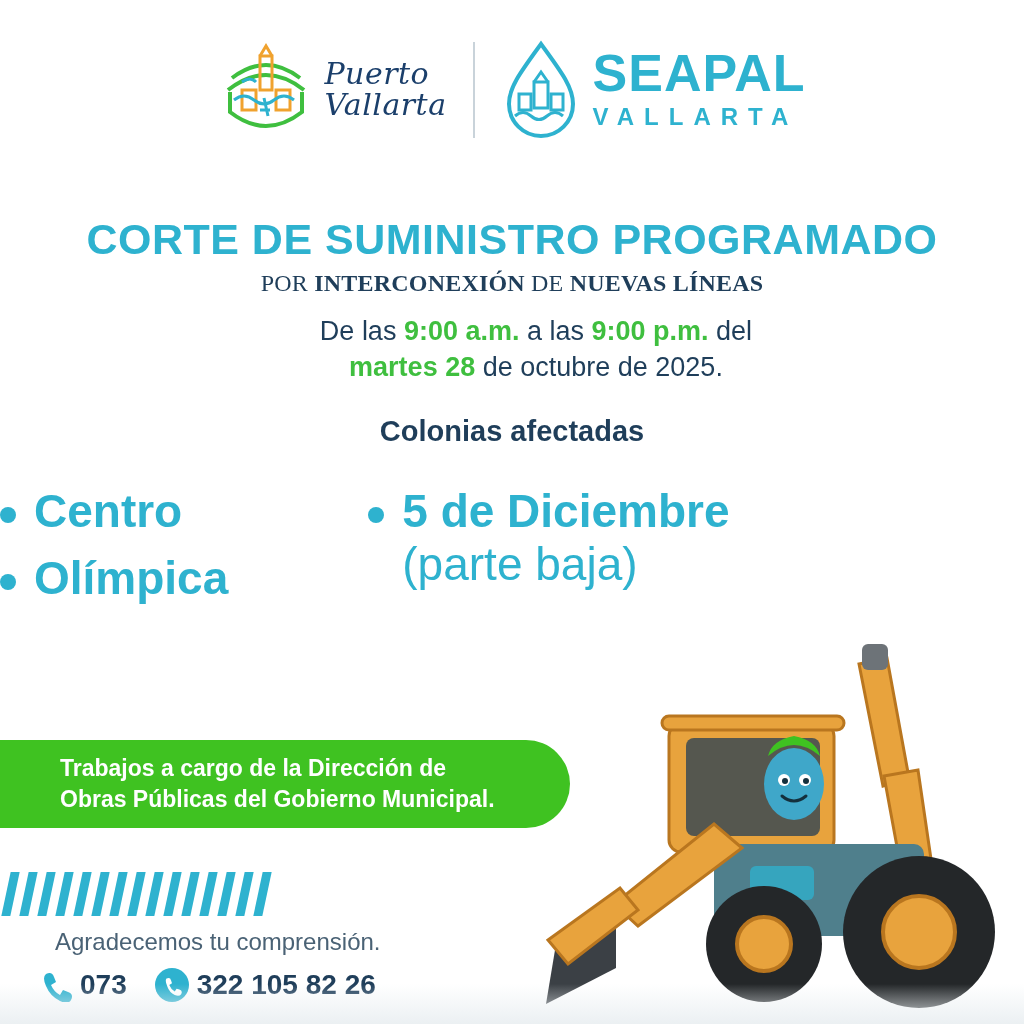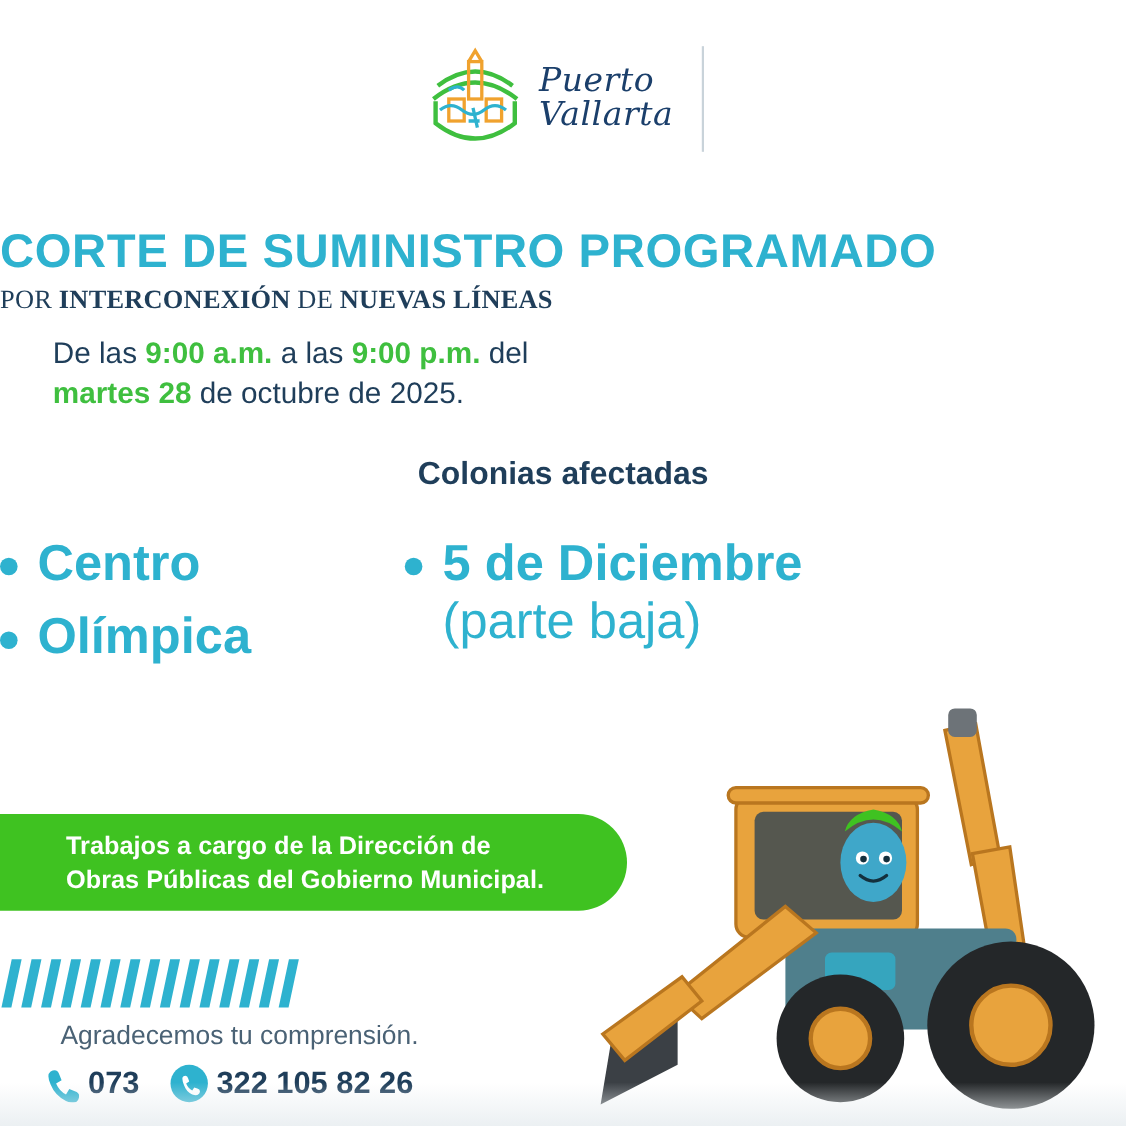--- a/index.html
+++ b/index.html
@@ -53,21 +53,21 @@
   }
   .seapal-sub {
     color: #2eb2cf;
     font-weight: bold;
     font-size: 24px;
     letter-spacing: 10px;
     margin-top: 4px;
   }
 
   
-  .title-block { position: absolute; top: 205px; left: 0; width: 100%; text-align: left; }
+  .title-block { position: absolute; top: 215px; left: 0; width: 100%; text-align: center; }
   .title-1 {
     color: #2eb2cf;
     font-weight: bold;
     font-size: 43px;
     letter-spacing: .5px;
   }
   .title-2 {
     margin-top: 6px;
     color: #1f3e5a;
     font-size: 24px;
@@ -217,20 +217,34 @@
         <path d="M46 60 l4 18 m-8 -6 h10" fill="none" stroke="#2eb2cf" stroke-width="3"></path>
       </svg>
       <div class="pv-word">
         <div>Puerto</div>
         <div>Vallarta</div>
       </div>
     </div>
 
     <div class="divider"></div>
 
+    <div class="seapal-lockup">
+      <svg class="seapal-drop" viewBox="0 0 80 104">
+        <path d="M40 6 C62 36 72 50 72 66 a32 32 0 0 1 -64 0 C8 50 18 36 40 6 Z" fill="none" stroke="#2eb2cf" stroke-width="4"></path>
+        <rect x="33" y="44" width="14" height="26" fill="none" stroke="#2eb2cf" stroke-width="3"></rect>
+        <path d="M33 44 L40 34 L47 44" fill="none" stroke="#2eb2cf" stroke-width="3"></path>
+        <rect x="18" y="56" width="12" height="16" fill="none" stroke="#2eb2cf" stroke-width="3"></rect>
+        <rect x="50" y="56" width="12" height="16" fill="none" stroke="#2eb2cf" stroke-width="3"></rect>
+        <path d="M14 78 q8 -7 16 0 q8 7 16 0 q8 -7 16 0" fill="none" stroke="#2eb2cf" stroke-width="3"></path>
+      </svg>
+      <div class="seapal-text">
+        <div class="seapal-main">SEAPAL</div>
+        <div class="seapal-sub">VALLARTA</div>
+      </div>
+    </div>
   </div>
 
   <div class="title-block">
     <div class="title-1">CORTE DE SUMINISTRO PROGRAMADO</div>
     <div class="title-2">
       <span>POR </span><b>INTERCONEXIÓN</b><span> DE </span><b>NUEVAS LÍNEAS</b>
     </div>
     <div class="subtitle">
       <span>De las </span><span class="hl">9:00 a.m.</span><span> a las </span><span class="hl">9:00 p.m.</span><span> del</span><br>
       <span class="hl">martes 28</span><span> de octubre de 2025.</span>

